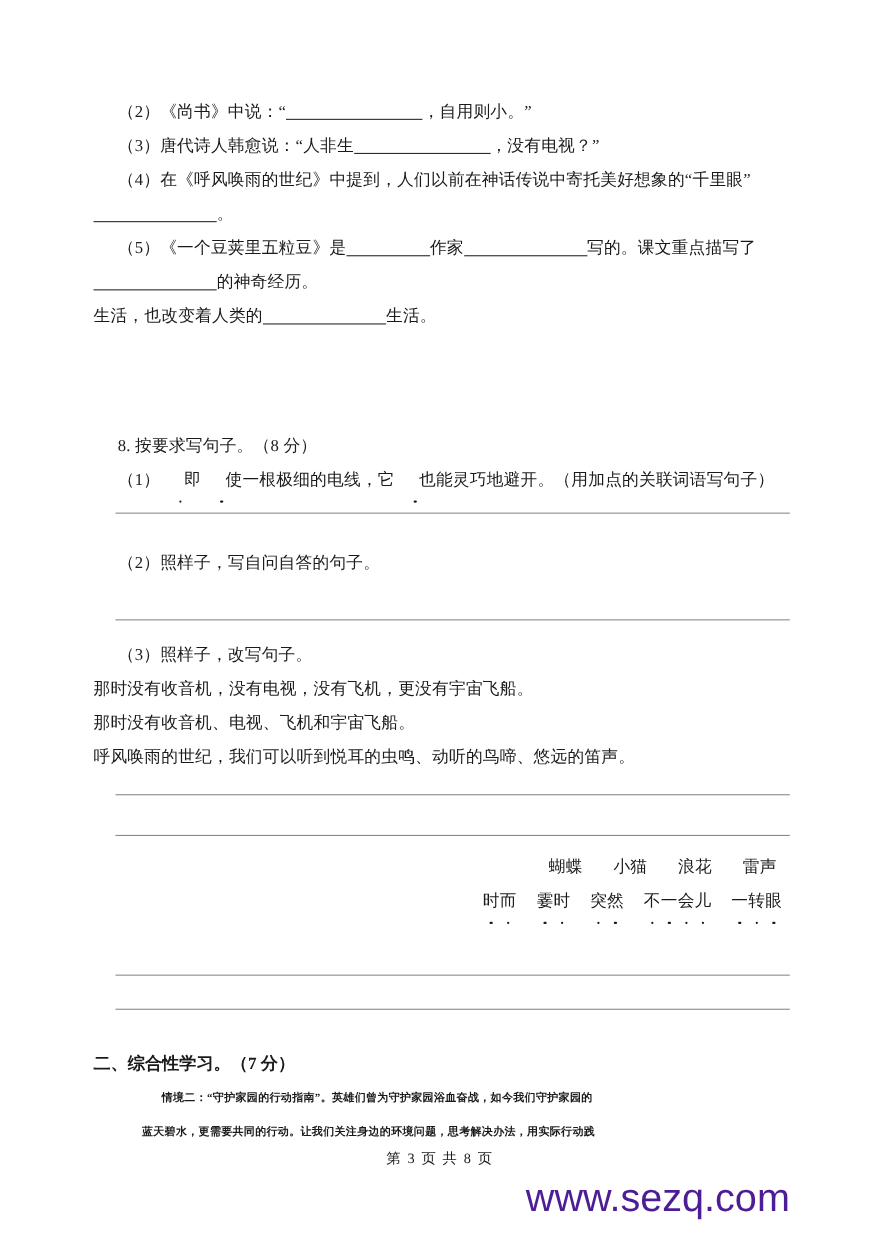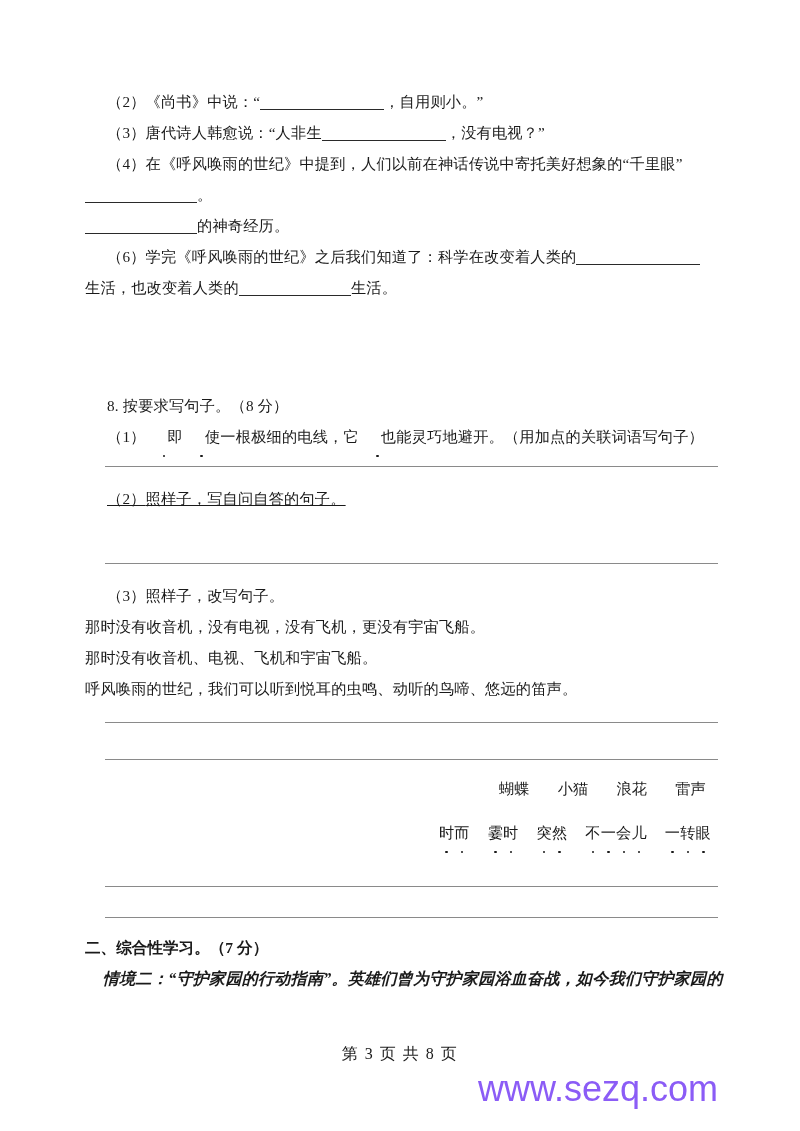--- a/index.html
+++ b/index.html
@@ -73,91 +73,92 @@
   }
 
   
   .wordrow {
     font-size: 15.2px;
     line-height: 31px;
     text-align: right;
     letter-spacing: 0.2px;
   }
   .wordrow .w { display: inline-block; margin: 0 14px; }
-  .wordrow .w2 { display: inline-block; margin: 13px 9px; }
+  .wordrow .w2 { display: inline-block; margin: 0 9px; }
 
   
   .sec-head {
     font-size: 15.6px;
     line-height: 31px;
     font-weight: bold;
     white-space: nowrap;
+    margin-top: 20px;
   }
   
   .kai {
-    font-size: 16px;
+    font-size: 10px;
     line-height: 31px;
-    font-style: italic;
     font-weight: bold;
     white-space: nowrap;
     letter-spacing: 0.3px;
+    margin-left: 44px;
   }
 
   
   #footer {
     position: absolute;
     left: 0;
     top: 1044px;
     width: 800px;
     text-align: center;
-    font-size: 16px;
+    font-size: 13px;
     letter-spacing: 1.5px;
   }
   
   #watermark {
     position: absolute;
     left: 478px;
     top: 1068px;
     font-family: "Liberation Sans", "DejaVu Sans", sans-serif;
     font-size: 36px;
-    color: #8b5cf6;
+    color: #4c1d95;
     letter-spacing: 0px;
     white-space: nowrap;
   }
 </style>
 </head>
 <body>
 
 <div id="page">
 
   <div class="content" style="top:86px;">
 
     <div class="line ind1"><span>（2）</span><span>《尚书》中说：“</span><span class="blank b-xl"></span><span>，自用则小。”</span></div>
 
     <div class="line ind1"><span>（3）</span><span>唐代诗人韩愈说：“人非生</span><span class="blank b-xl"></span><span>，没有电视？”</span></div>
 
     <div class="line ind1"><span>（4）</span><span>在《呼风唤雨的世纪》中提到，人们以前在神话传说中寄托美好想象的“千里眼”</span></div>
     <div class="line ind0"><span class="blank b-lg"></span><span>。</span></div>
 
+    <div class="line ind1"><span>（5）</span><span>《一个豆荚里五粒豆》是</span><span class="blank b-sm"></span><span>作家</span><span class="blank b-lg"></span><span>写的。课文重点描写了</span></div>
     <div class="line ind0"><span class="blank b-lg"></span><span>的神奇经历。</span></div>
 
-    <div class="line ind1"><span>（6）</span><span>学完《呼风唤雨的世纪》之后我们知道了：科学在改变着人类的</span><span class="blank b-xl"></span></div>
     <div class="line ind0"><span>生活，也改变着人类的</span><span class="blank b-lg"></span><span>生活。</span></div>
   </div>
 
   <div class="content" style="top:390px;">
     <div class="line ind1">8. 按要求写句子。（8 分）</div>
   </div>
 
   <div class="content" style="top:421px;">
     <div class="line ind1"><span>（1）</span><span class="dot">即</span><span class="dot">使</span><span>一根极细的电线，它</span><span class="dot">也</span><span>能灵巧地避开。（用加点的关联词语写句子）</span></div>
   </div>
   <div class="answer-line" style="top:466px;"></div>
 
-  <div class="content" style="top:483px;text-decoration:underline;">
+  <div class="content" style="top:496px;">
     <div class="line ind1"><span>（2）</span><span>照样子，写自问自答的句子。</span></div>
   </div>
   <div class="answer-line" style="top:563px;"></div>
 
   <div class="content" style="top:580px;">
     <div class="line ind1"><span>（3）</span><span>照样子，改写句子。</span></div>
     <div class="line ind0">那时没有收音机，没有电视，没有飞机，更没有宇宙飞船。</div>
     <div class="line ind0">那时没有收音机、电视、飞机和宇宙飞船。</div>
     <div class="line ind0">呼风唤雨的世纪，我们可以听到悦耳的虫鸣、动听的鸟啼、悠远的笛声。</div>
   </div>
@@ -169,18 +170,19 @@
     <div class="wordrow"><span class="w">蝴蝶</span><span class="w">小猫</span><span class="w">浪花</span><span class="w">雷声</span></div>
 
     <div class="wordrow"><span class="w2"><span class="dot">时</span><span class="dot">而</span></span><span class="w2"><span class="dot">霎</span><span class="dot">时</span></span><span class="w2"><span class="dot">突</span><span class="dot">然</span></span><span class="w2"><span class="dot">不</span><span class="dot">一</span><span class="dot">会</span><span class="dot">儿</span></span><span class="w2"><span class="dot">一</span><span class="dot">转</span><span class="dot">眼</span></span></div>
   </div>
   <div class="answer-line" style="top:886px;"></div>
   <div class="answer-line" style="top:917px;"></div>
 
   <div style="position:absolute; left:85px; top:932px; width:640px;">
     <div class="sec-head">二、综合性学习。（7 分）</div>
     <div class="kai indq">情境二：“守护家园的行动指南”。英雄们曾为守护家园浴血奋战，如今我们守护家园的</div>
+    <div class="kai ind0">蓝天碧水，更需要共同的行动。让我们关注身边的环境问题，思考解决办法，用实际行动践</div>
   </div>
 
   <div id="footer">第 3 页 共 8 页</div>
   <div id="watermark">www.sezq.com</div>
 
 </div>
 
 </body></html>

